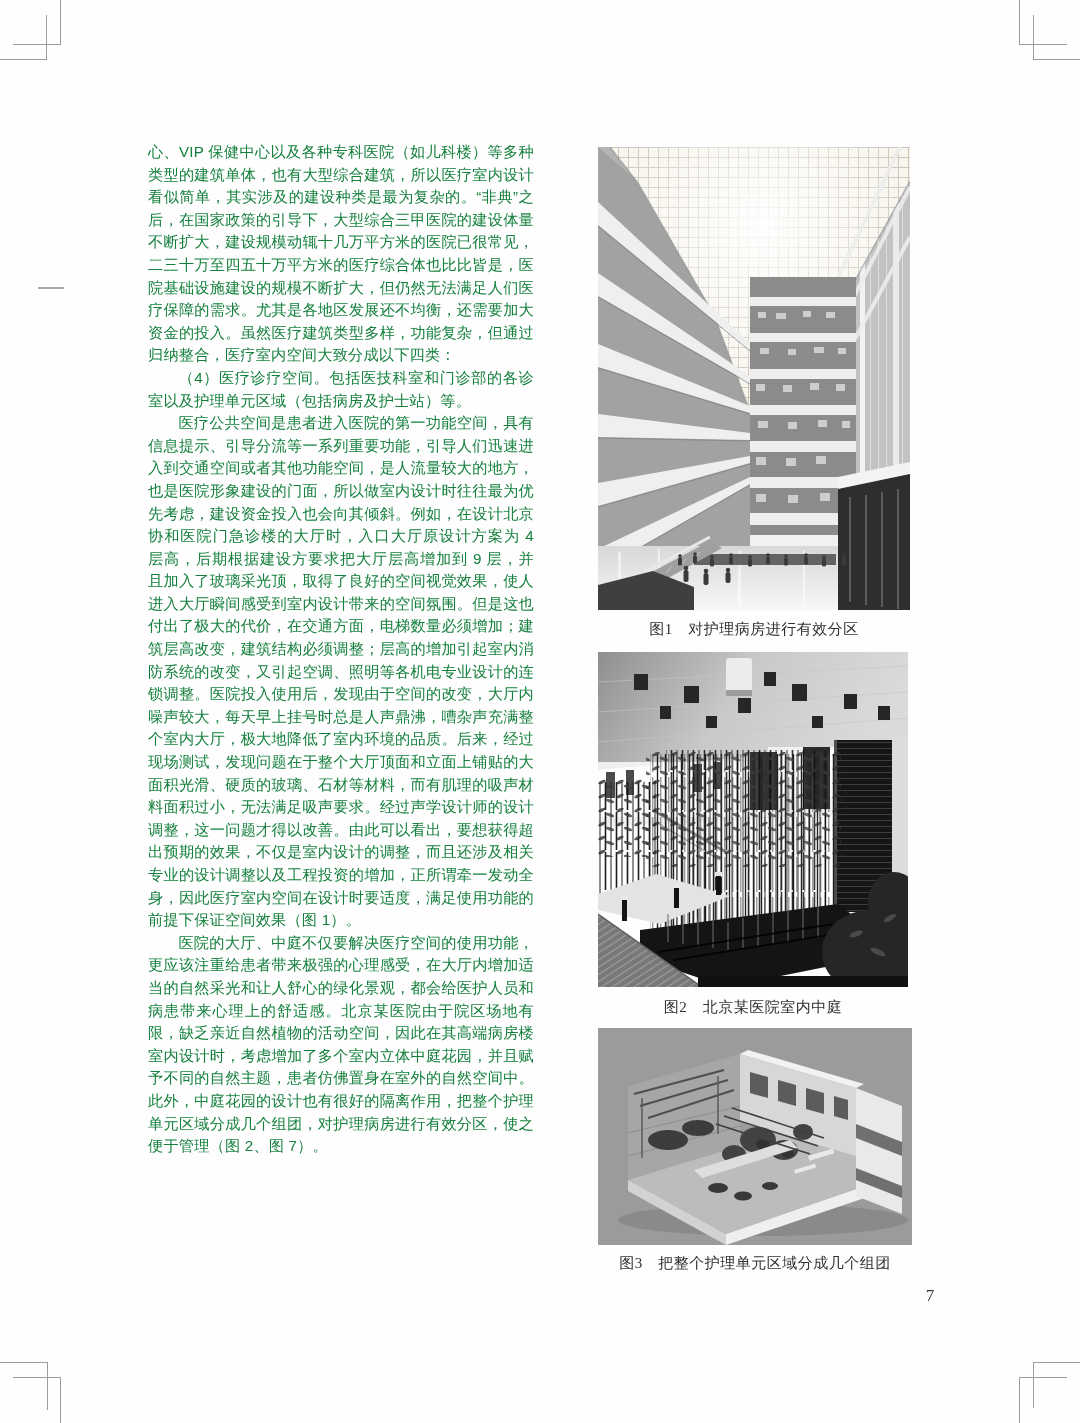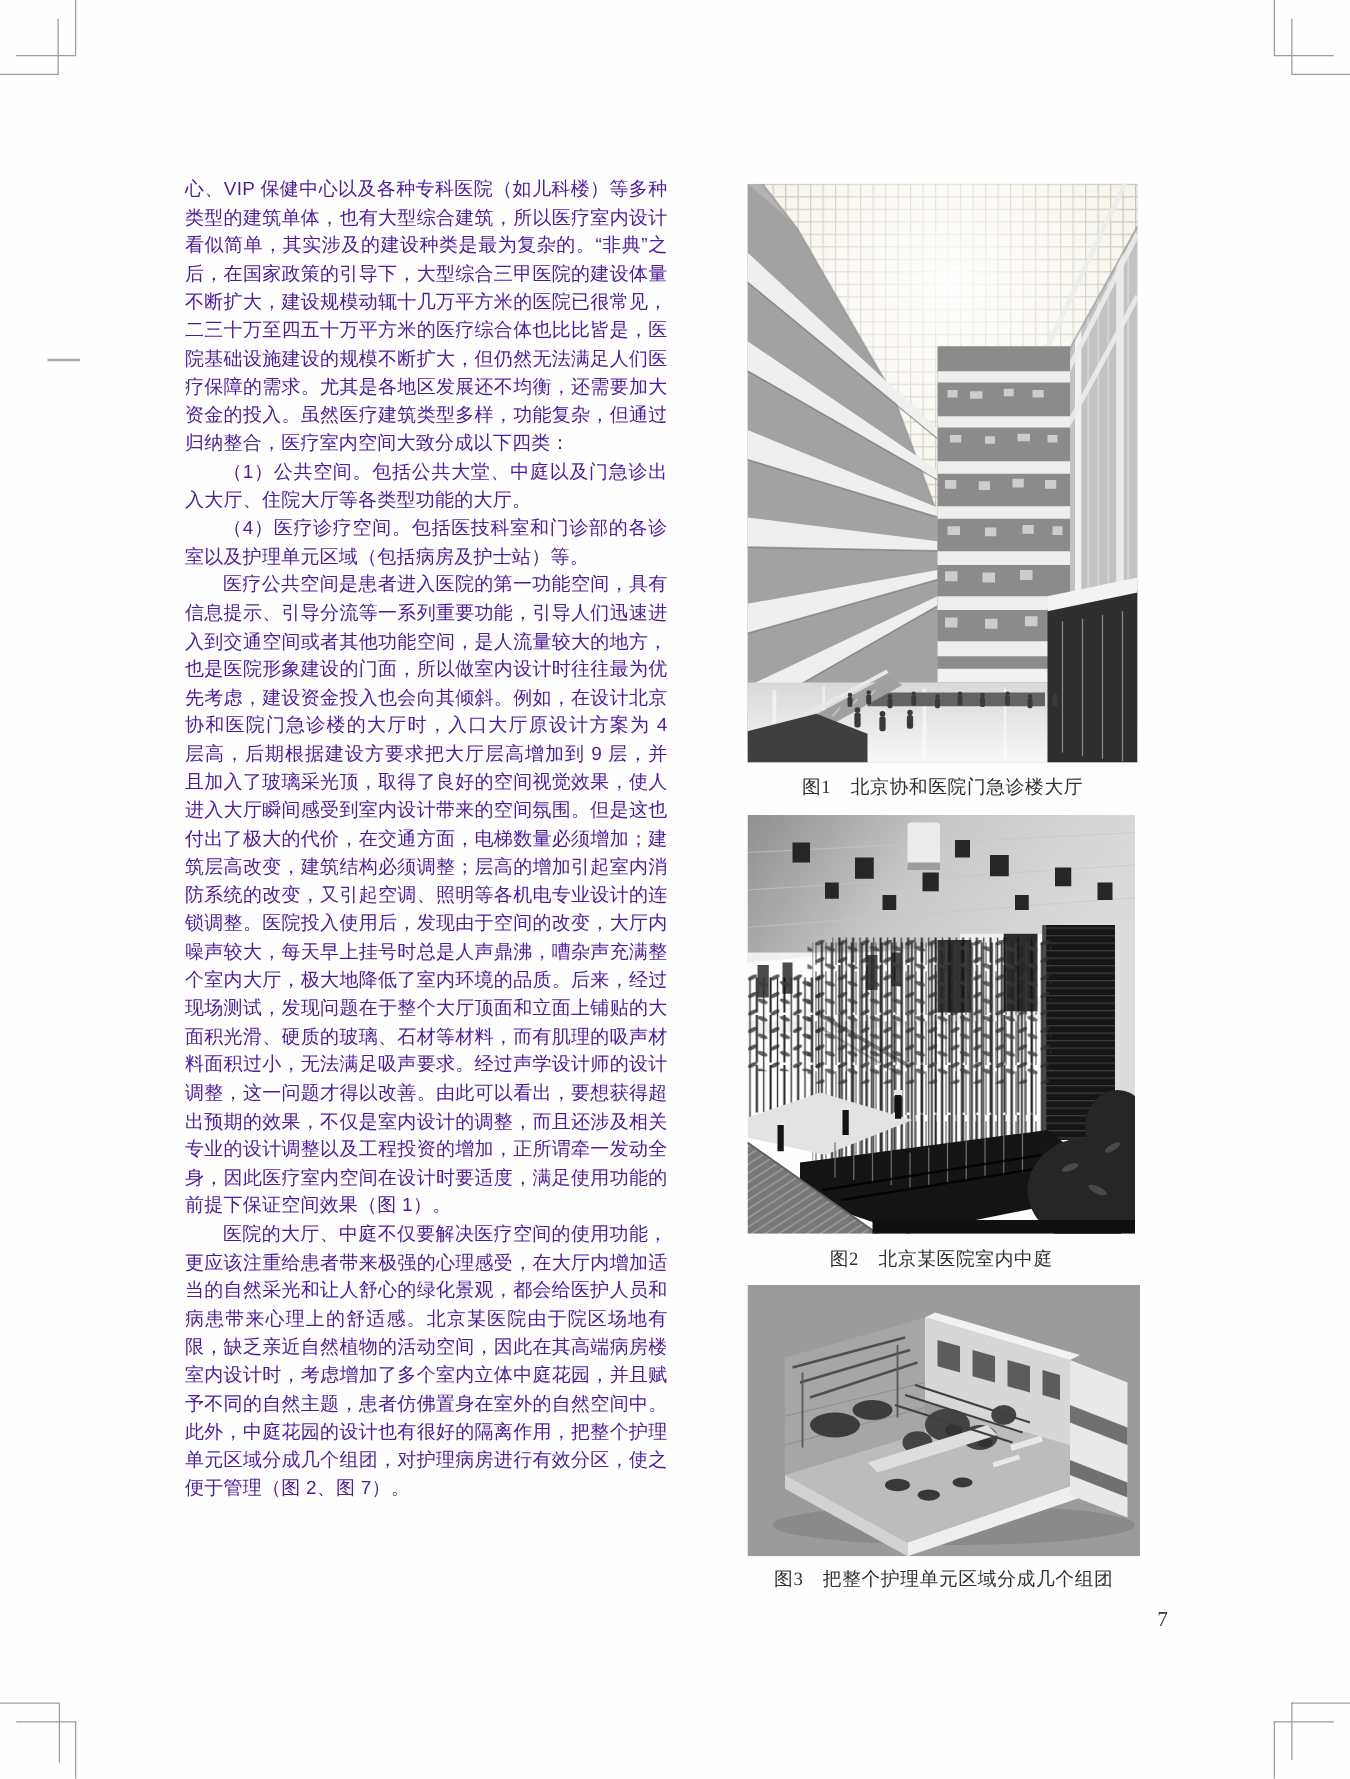--- a/index.html
+++ b/index.html
@@ -4,21 +4,21 @@
 <style>
   html,body{margin:0;padding:0;}
   body{
     width:1080px;height:1423px;position:relative;background:#fefefe;
     font-family:"Liberation Sans",sans-serif;overflow:hidden;
   }
   .mark{position:absolute;background:#9c9c9c;}
   .fold-mark{position:absolute;background:#ababab;}
   .text-col{
     position:absolute;left:148px;top:141px;width:386px;
-    color:#4c1d95;font-size:15.2px;line-height:22.6px;
+    color:#15803d;font-size:15.2px;line-height:22.6px;
     letter-spacing:0.2px;text-align:justify;text-justify:inter-ideograph;
   }
   .para{margin:0;}
   .para.indent{text-indent:2em;}
   .figure{position:absolute;}
   .figure svg{display:block;}
   .caption{
     position:absolute;font-family:"Liberation Serif",serif;
     font-size:15px;color:#303030;text-align:center;letter-spacing:0.5px;
   }
@@ -55,21 +55,20 @@
 
   <div class="mark" style="left:1033px;top:1362px;width:47px;height:1px"></div>
   <div class="mark" style="left:1033px;top:1362px;width:1px;height:46px"></div>
   <div class="mark" style="left:1019px;top:1377px;width:48px;height:1px"></div>
   <div class="mark" style="left:1019px;top:1377px;width:1px;height:46px"></div>
 
   <div class="fold-mark" style="left:38px;top:287px;width:26px;height:2px"></div>
 
   <div class="text-col">
       <p class="para">心、VIP 保健中心以及各种专科医院（如儿科楼）等多种类型的建筑单体，也有大型综合建筑，所以医疗室内设计看似简单，其实涉及的建设种类是最为复杂的。“非典”之后，在国家政策的引导下，大型综合三甲医院的建设体量不断扩大，建设规模动辄十几万平方米的医院已很常见，二三十万至四五十万平方米的医疗综合体也比比皆是，医院基础设施建设的规模不断扩大，但仍然无法满足人们医疗保障的需求。尤其是各地区发展还不均衡，还需要加大资金的投入。虽然医疗建筑类型多样，功能复杂，但通过归纳整合，医疗室内空间大致分成以下四类：</p>
-      <p class="para indent">（1）公共空间。包括公共大堂、中庭以及门急诊出入大厅、住院大厅等各类型功能的大厅。</p>
       <p class="para indent">（4）医疗诊疗空间。包括医技科室和门诊部的各诊室以及护理单元区域（包括病房及护士站）等。</p>
       <p class="para indent">医疗公共空间是患者进入医院的第一功能空间，具有信息提示、引导分流等一系列重要功能，引导人们迅速进入到交通空间或者其他功能空间，是人流量较大的地方，也是医院形象建设的门面，所以做室内设计时往往最为优先考虑，建设资金投入也会向其倾斜。例如，在设计北京协和医院门急诊楼的大厅时，入口大厅原设计方案为 4 层高，后期根据建设方要求把大厅层高增加到 9 层，并且加入了玻璃采光顶，取得了良好的空间视觉效果，使人进入大厅瞬间感受到室内设计带来的空间氛围。但是这也付出了极大的代价，在交通方面，电梯数量必须增加；建筑层高改变，建筑结构必须调整；层高的增加引起室内消防系统的改变，又引起空调、照明等各机电专业设计的连锁调整。医院投入使用后，发现由于空间的改变，大厅内噪声较大，每天早上挂号时总是人声鼎沸，嘈杂声充满整个室内大厅，极大地降低了室内环境的品质。后来，经过现场测试，发现问题在于整个大厅顶面和立面上铺贴的大面积光滑、硬质的玻璃、石材等材料，而有肌理的吸声材料面积过小，无法满足吸声要求。经过声学设计师的设计调整，这一问题才得以改善。由此可以看出，要想获得超出预期的效果，不仅是室内设计的调整，而且还涉及相关专业的设计调整以及工程投资的增加，正所谓牵一发动全身，因此医疗室内空间在设计时要适度，满足使用功能的前提下保证空间效果（图 1）。</p>
       <p class="para indent">医院的大厅、中庭不仅要解决医疗空间的使用功能，更应该注重给患者带来极强的心理感受，在大厅内增加适当的自然采光和让人舒心的绿化景观，都会给医护人员和病患带来心理上的舒适感。北京某医院由于院区场地有限，缺乏亲近自然植物的活动空间，因此在其高端病房楼室内设计时，考虑增加了多个室内立体中庭花园，并且赋予不同的自然主题，患者仿佛置身在室外的自然空间中。此外，中庭花园的设计也有很好的隔离作用，把整个护理单元区域分成几个组团，对护理病房进行有效分区，使之便于管理（图 2、图 7）。</p>
     </div>
 
   <div class="figure" style="left:598px;top:147px;width:312px;height:463px">
     <svg width="312" height="463" viewBox="0 0 312 463">
       <defs>
         <linearGradient id="f1floor" x1="0" y1="0" x2="0" y2="1">
           <stop offset="0" stop-color="#d8d8d8"></stop>
@@ -189,21 +188,21 @@
           <rect x="244" y="410.5" width="4" height="8" rx="1.5"></rect>
         <circle cx="88" cy="421" r="2.3"></circle>
           <rect x="85.5" y="423" width="5" height="12" rx="2"></rect>
         <circle cx="108" cy="424" r="2.3"></circle>
           <rect x="105.5" y="426" width="5" height="12" rx="2"></rect>
         <circle cx="130" cy="423" r="2.2"></circle>
           <rect x="127.5" y="425" width="5" height="11" rx="2"></rect>
       </g>
     </svg>
   </div>
-  <div class="caption" style="left:598px;top:620px;width:312px">图1　北京协和医院门急诊楼大厅</div>
+  <div class="caption" style="left:598px;top:620px;width:312px">图1　对护理病房进行有效分区</div>
 
   <div class="figure" style="left:598px;top:652px;width:310px;height:335px">
     <svg width="310" height="335" viewBox="0 0 310 335">
       <defs>
         <linearGradient id="f2ceil" x1="0" y1="0" x2="1" y2="0.25">
           <stop offset="0" stop-color="#8f8f8f"></stop>
             <stop offset="0.5" stop-color="#c9c9c9"></stop>
             <stop offset="1" stop-color="#dadada"></stop>
         </linearGradient>
         <pattern id="bamboo1" width="8" height="40" patternUnits="userSpaceOnUse">

